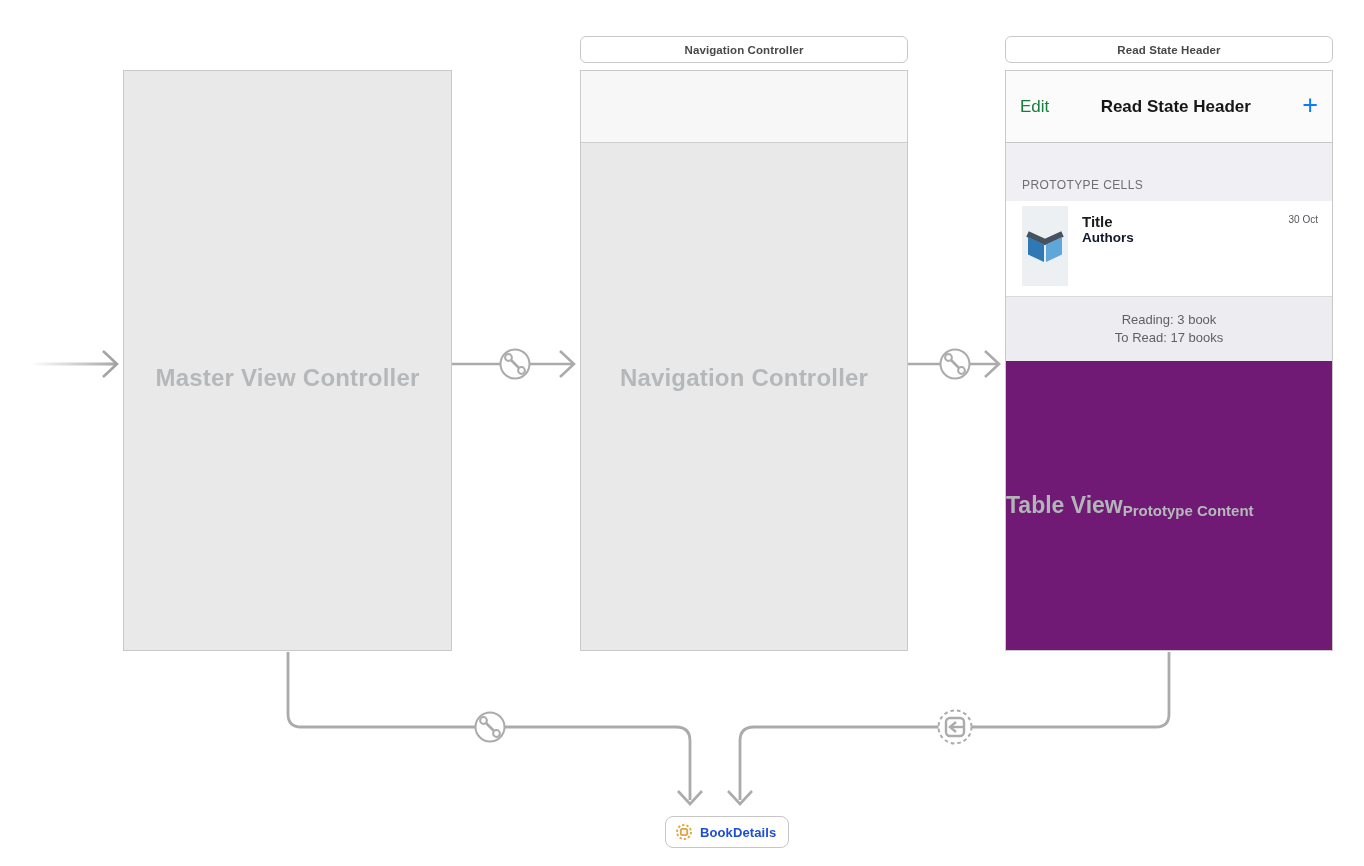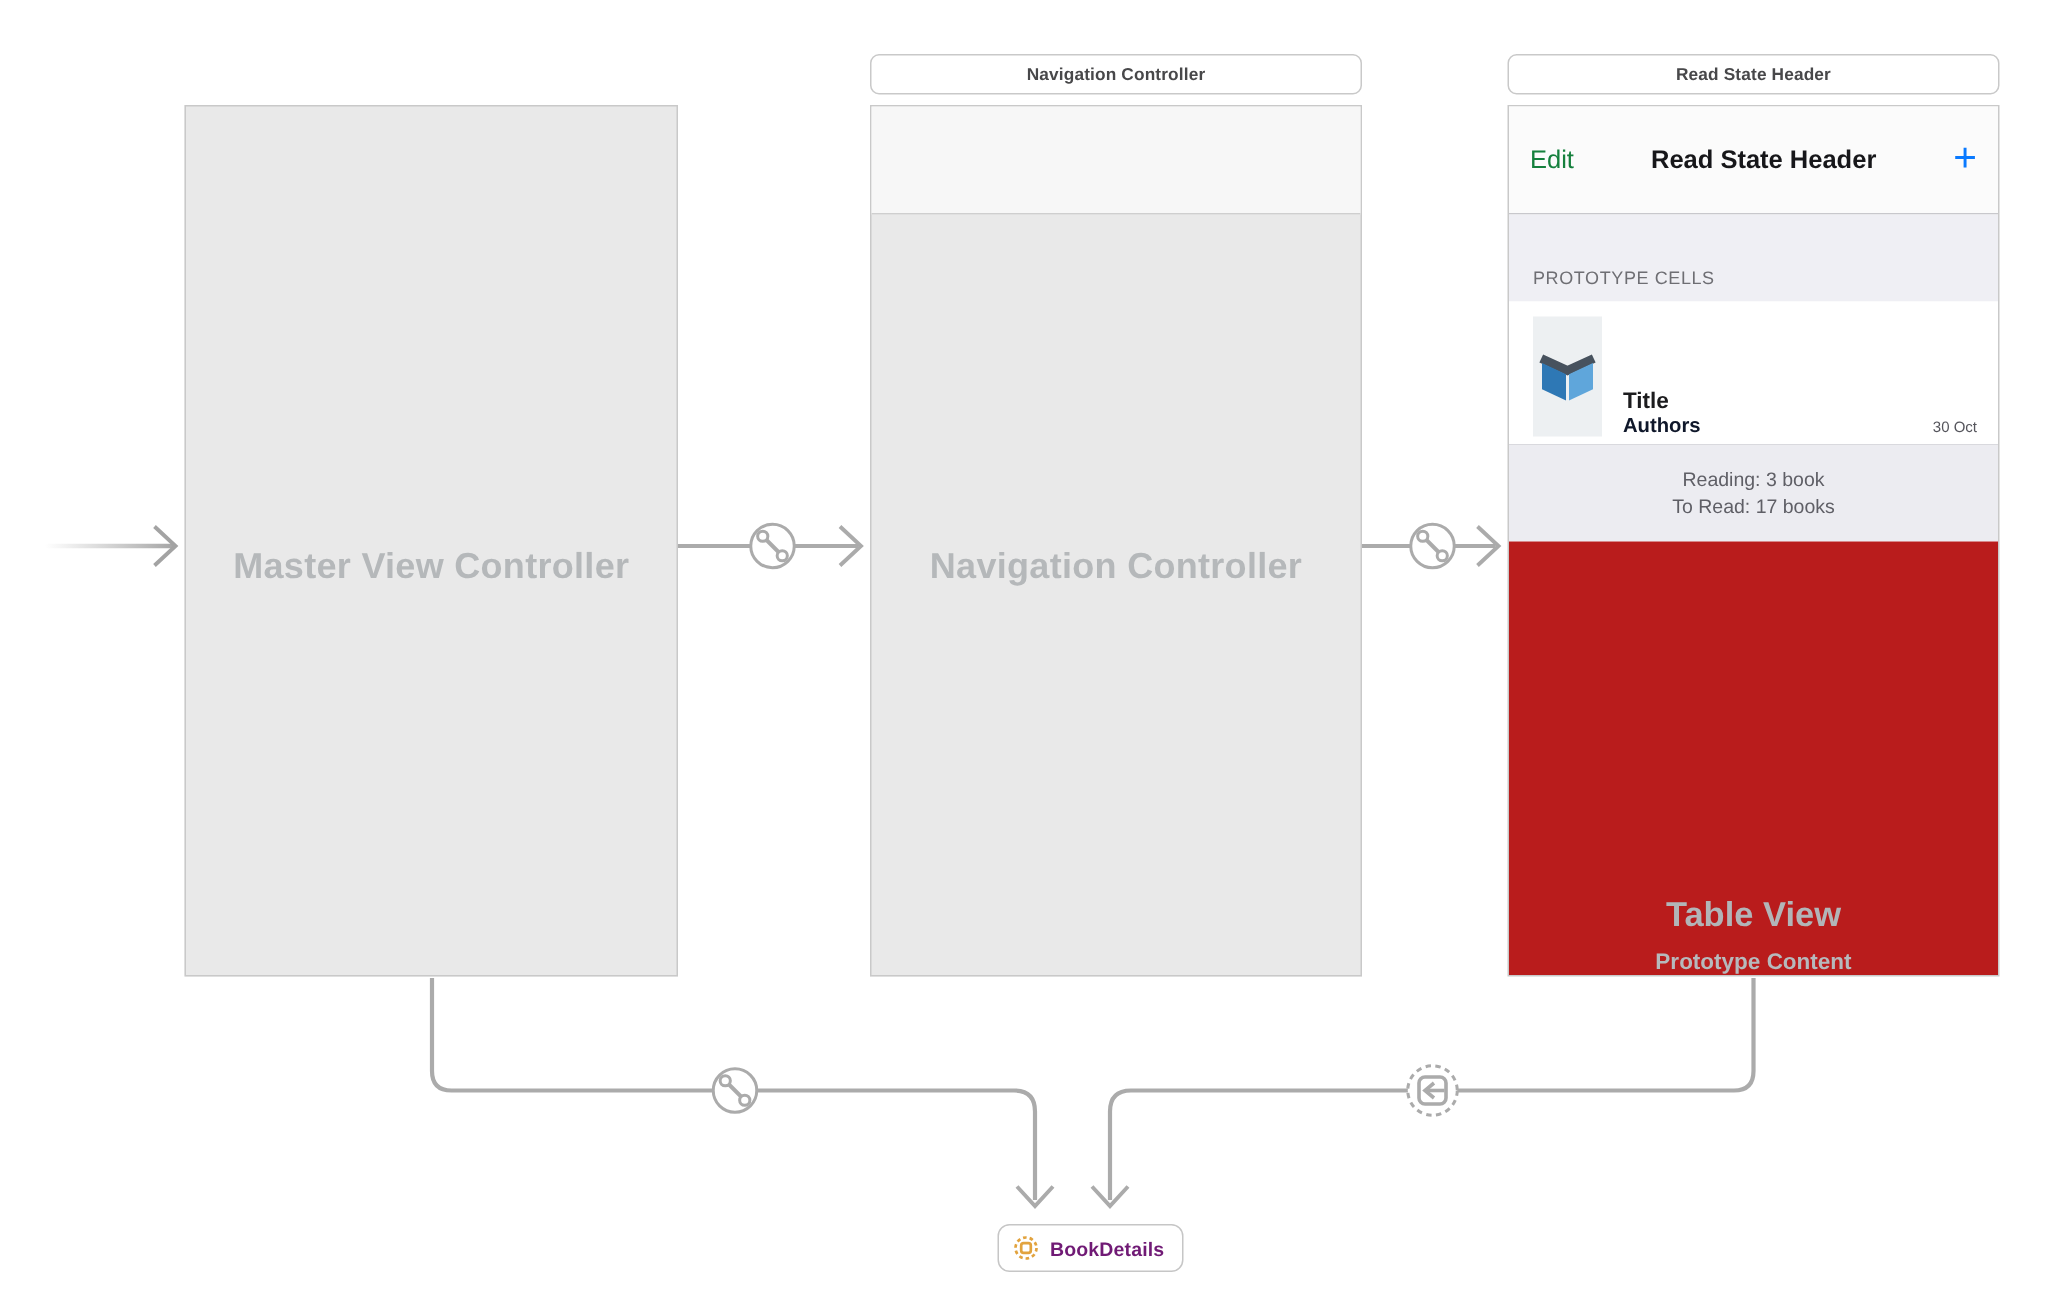--- a/index.html
+++ b/index.html
@@ -87,21 +87,20 @@
     letter-spacing: 0.4px;
     flex: 0 0 auto;
   }
   .rs-cell {
     height: 96px;
     background: #ffffff;
     border-bottom: 1px solid #d9d9de;
     display: flex;
     padding: 5px 14px 5px 16px;
     flex: 0 0 auto;
-    align-items: flex-end;
   }
   .rs-thumb {
     width: 46px;
     height: 80px;
     background: #edf0f2;
     display: flex;
     align-items: center;
     justify-content: center;
     flex: 0 0 auto;
   }
@@ -117,44 +116,44 @@
     flex-direction: column;
     align-items: center;
     justify-content: center;
     font-size: 13px;
     color: #5f5f66;
     line-height: 18px;
     flex: 0 0 auto;
   }
   .rs-table {
     flex: 1 1 auto;
-    background: #b91c1c;
-    display: flex;
-    flex-direction: column;
-    align-items: center;
-    justify-content: flex-end;
+    background: #701a75;
+    display: flex;
+    flex-direction: row;
+    align-items: center;
+    justify-content: flex-start;
   }
   .rs-table-title { font-size: 23px; font-weight: 600; color: #b2b5b8; }
   .rs-table-sub { font-size: 15px; font-weight: 600; color: #b6b9bc; margin-top: 10px; }
 
   
   .sb-ref {
     position: absolute;
     left: 665px;
     top: 816px;
     height: 32px;
     background: #ffffff;
     border: 1px solid #c6c6c6;
     border-radius: 8px;
     display: flex;
     align-items: center;
     padding: 0 12px 0 9px;
     gap: 7px;
   }
-  .sb-ref-label { font-size: 13px; font-weight: bold; color: #701a75; letter-spacing: 0.1px; }
+  .sb-ref-label { font-size: 13px; font-weight: bold; color: #1d4ed8; letter-spacing: 0.1px; }
 </style>
 </head>
 <body>
 
 <div class="canvas">
 
   <svg class="wires" viewBox="0 0 1364 866">
     <defs>
       <linearGradient id="fadeIn" gradientUnits="userSpaceOnUse" x1="30" y1="364" x2="118" y2="364">
         <stop offset="0" stop-color="#ababab" stop-opacity="0"></stop>

